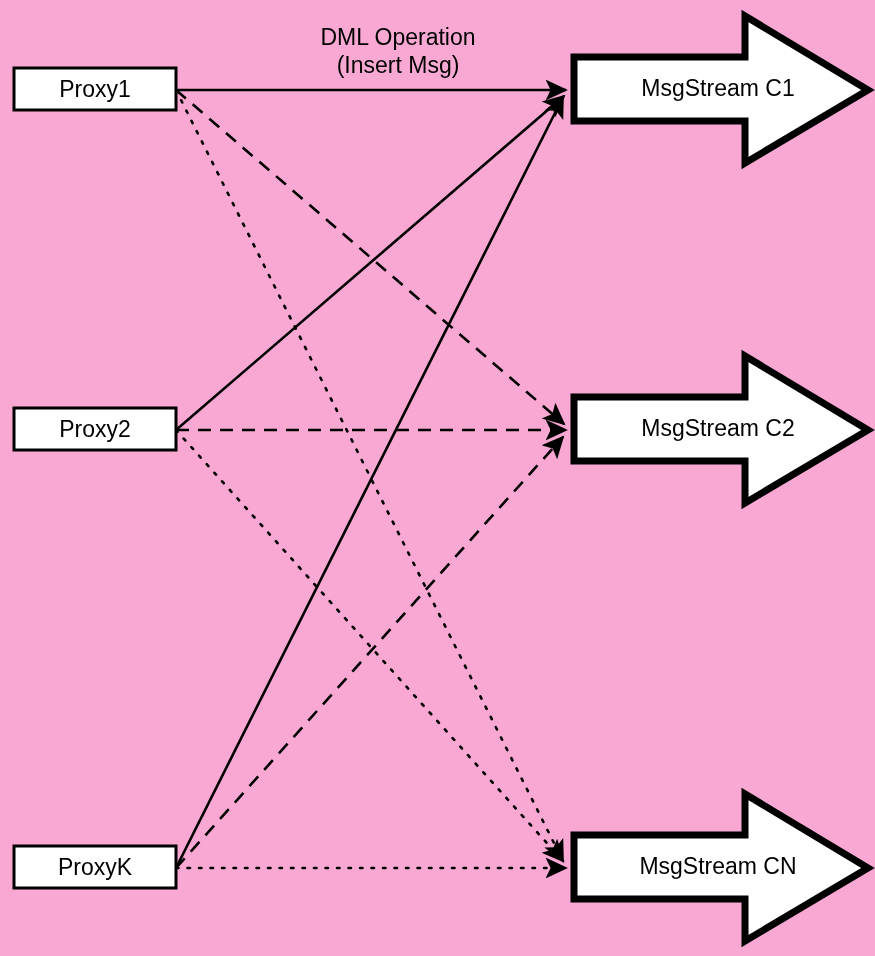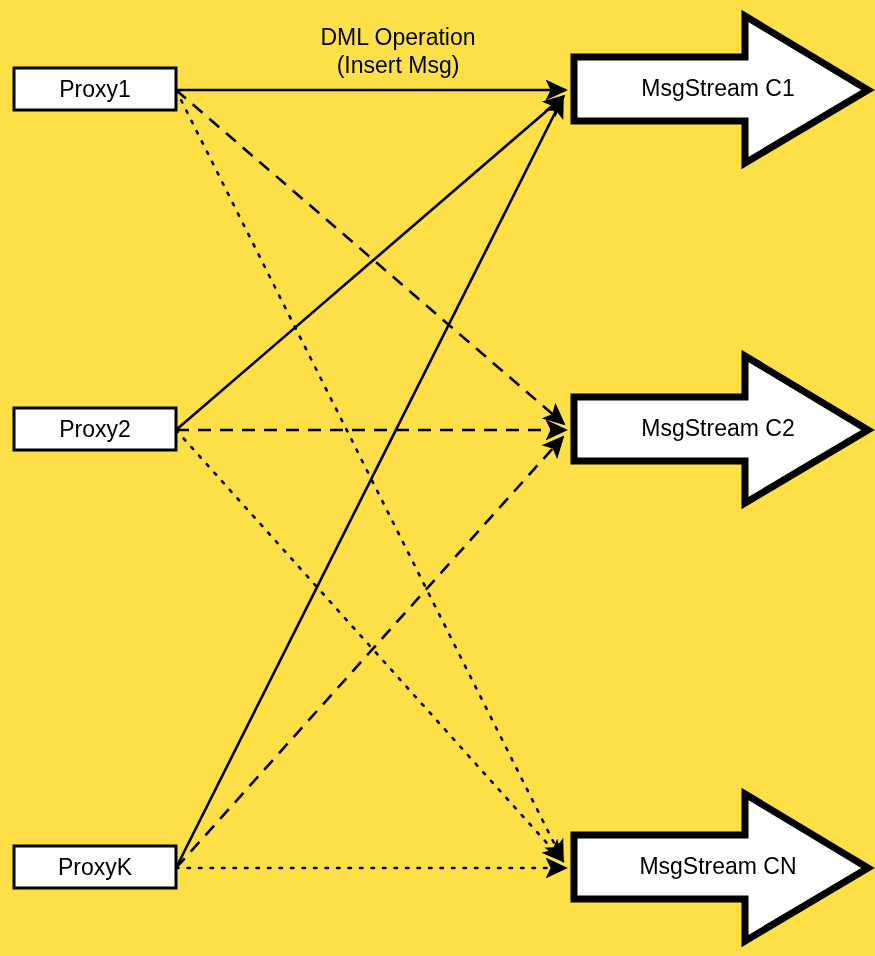--- a/index.html
+++ b/index.html
@@ -4,21 +4,21 @@
 <style>
   html, body {
     margin: 0;
     padding: 0;
     background: #ffffff;
   }
   #canvas {
     position: relative;
     width: 875px;
     height: 956px;
-    background: #fde047;
+    background: #f9a8d4;
     overflow: hidden;
     font-family: "Liberation Sans", sans-serif;
   }
   #diagram {
     position: absolute;
     left: 0;
     top: 0;
     width: 875px;
     height: 956px;
   }

